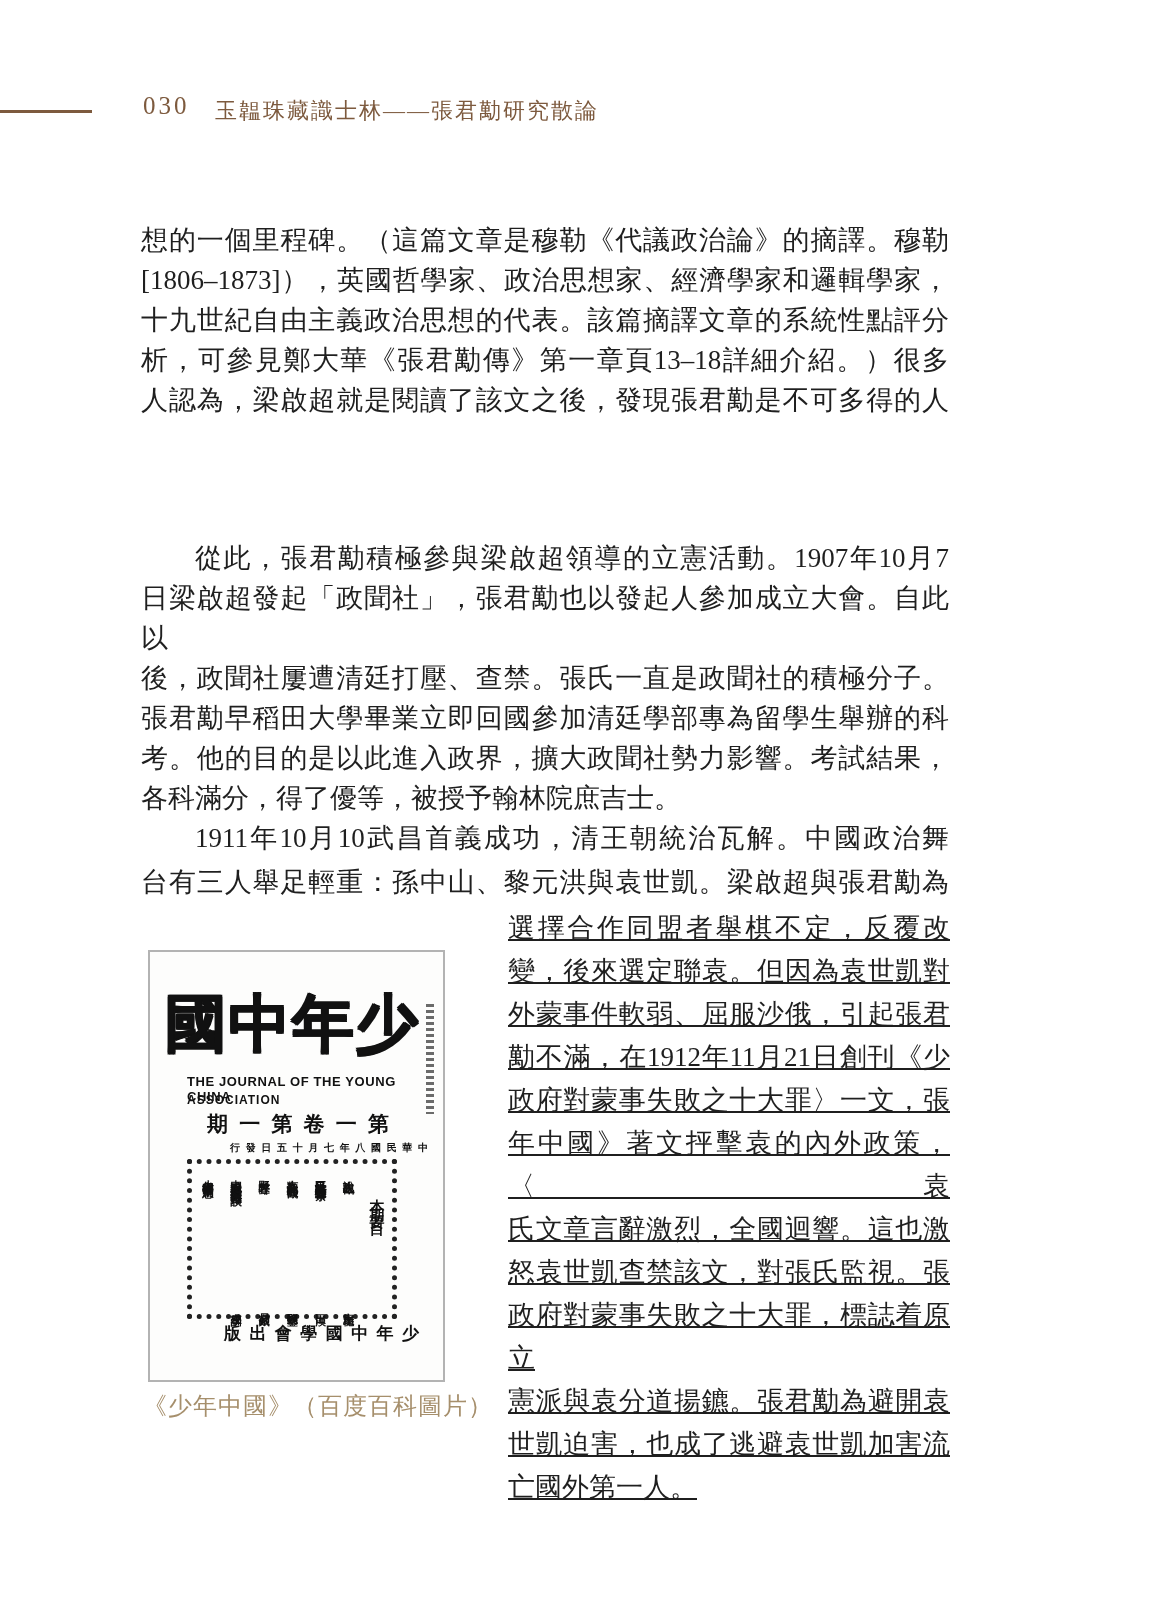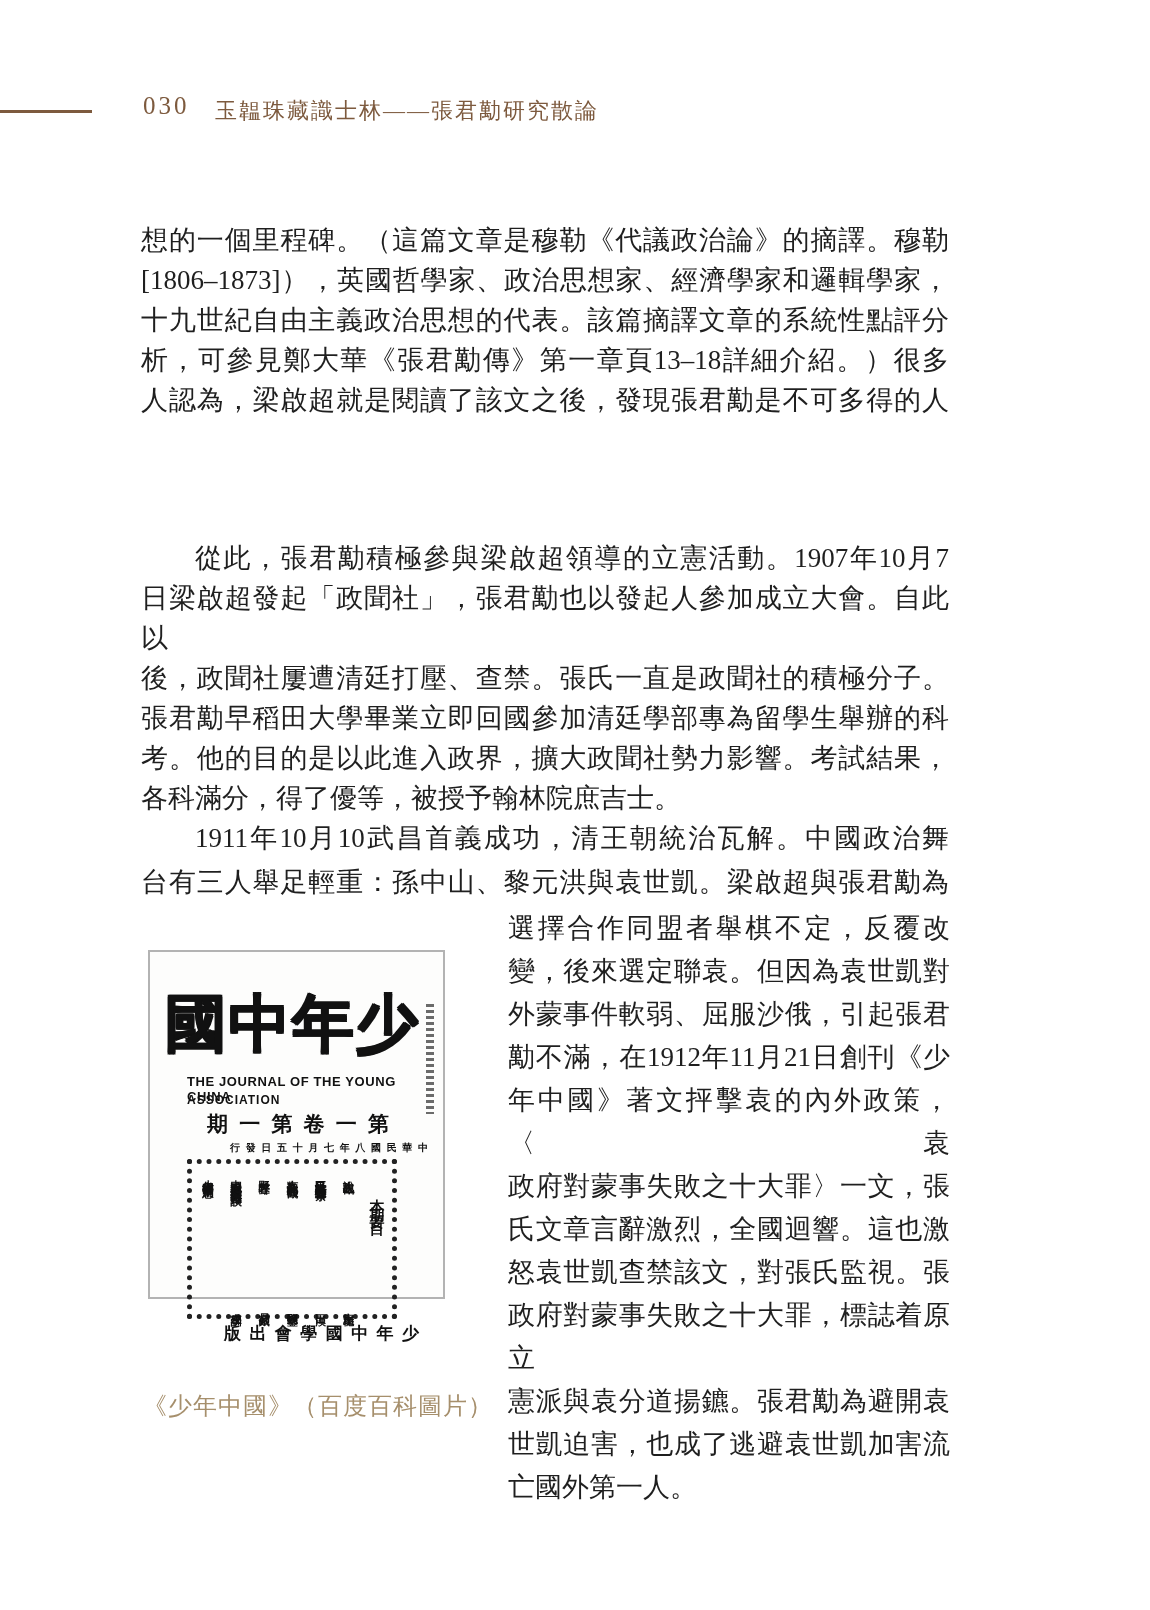--- a/index.html
+++ b/index.html
@@ -19,26 +19,26 @@
   
   .hdr-rule{position:absolute;left:0;top:110px;width:92px;height:3px;background:var(--accent);}
   .pagenum{position:absolute;left:143px;top:92px;font-size:25px;letter-spacing:3px;color:var(--accent);}
   .runtitle{position:absolute;left:215px;top:96px;font-size:22px;letter-spacing:2px;color:var(--accent);}
   
   .para{position:absolute;font-size:27px;color:var(--ink);}
   .line{height:100%;}
   .p1{left:141px;top:220px;width:808px;line-height:40px;}
   .p2{left:141px;top:510px;width:808px;line-height:40px;margin-top:28px;}
   .p3f{left:141px;top:816px;width:808px;line-height:44px;}
-  .p3c{left:508px;top:907px;width:442px;line-height:43px;}
+  .p3c{left:508px;top:907px;width:442px;line-height:43px;text-decoration:underline;}
   .jl{text-align:justify;text-align-last:justify;}
   .ind{text-indent:54px;}
   
   .figure{
-    position:absolute;left:148px;top:950px;width:297px;height:349px;
+    position:absolute;left:148px;top:950px;width:297px;height:432px;
     background:#fdfdfc;border:2px solid var(--border-gray);box-sizing:border-box;
     color:var(--cover-ink);
   }
   .masthead{
     position:absolute;left:14px;right:26px;top:38px;
     font-size:62px;font-weight:900;
     text-align:justify;text-align-last:justify;
     text-shadow:1.5px 0 var(--cover-ink),0 1.5px var(--cover-ink),1.5px 1.5px var(--cover-ink);
     letter-spacing:0;line-height:66px;white-space:nowrap;
   }
@@ -126,22 +126,22 @@
   <div class="para p3f">
     <div class="line jl ind">1911年10月10武昌首義成功，清王朝統治瓦解。中國政治舞</div>
     <div class="line jl">台有三人舉足輕重：孫中山、黎元洪與袁世凱。梁啟超與張君勱為</div>
   </div>
 
   <div class="para p3c">
     <div class="line jl">選擇合作同盟者舉棋不定，反覆改</div>
     <div class="line jl">變，後來選定聯袁。但因為袁世凱對</div>
     <div class="line jl">外蒙事件軟弱、屈服沙俄，引起張君</div>
     <div class="line jl">勱不滿，在1912年11月21日創刊《少</div>
+    <div class="line jl">政府對蒙事失敗之十大罪〉一文，張</div>
     <div class="line jl">年中國》著文抨擊袁的內外政策，〈袁</div>
-    <div class="line jl">政府對蒙事失敗之十大罪〉一文，張</div>
     <div class="line jl">氏文章言辭激烈，全國迴響。這也激</div>
     <div class="line jl">怒袁世凱查禁該文，對張氏監視。張</div>
     <div class="line jl">政府對蒙事失敗之十大罪，標誌着原立</div>
     <div class="line jl">憲派與袁分道揚鑣。張君勱為避開袁</div>
     <div class="line jl">世凱迫害，也成了逃避袁世凱加害流</div>
     <div class="line">亡國外第一人。</div>
   </div>
 
   <div class="figure">
     <div class="masthead">國中年少</div>

